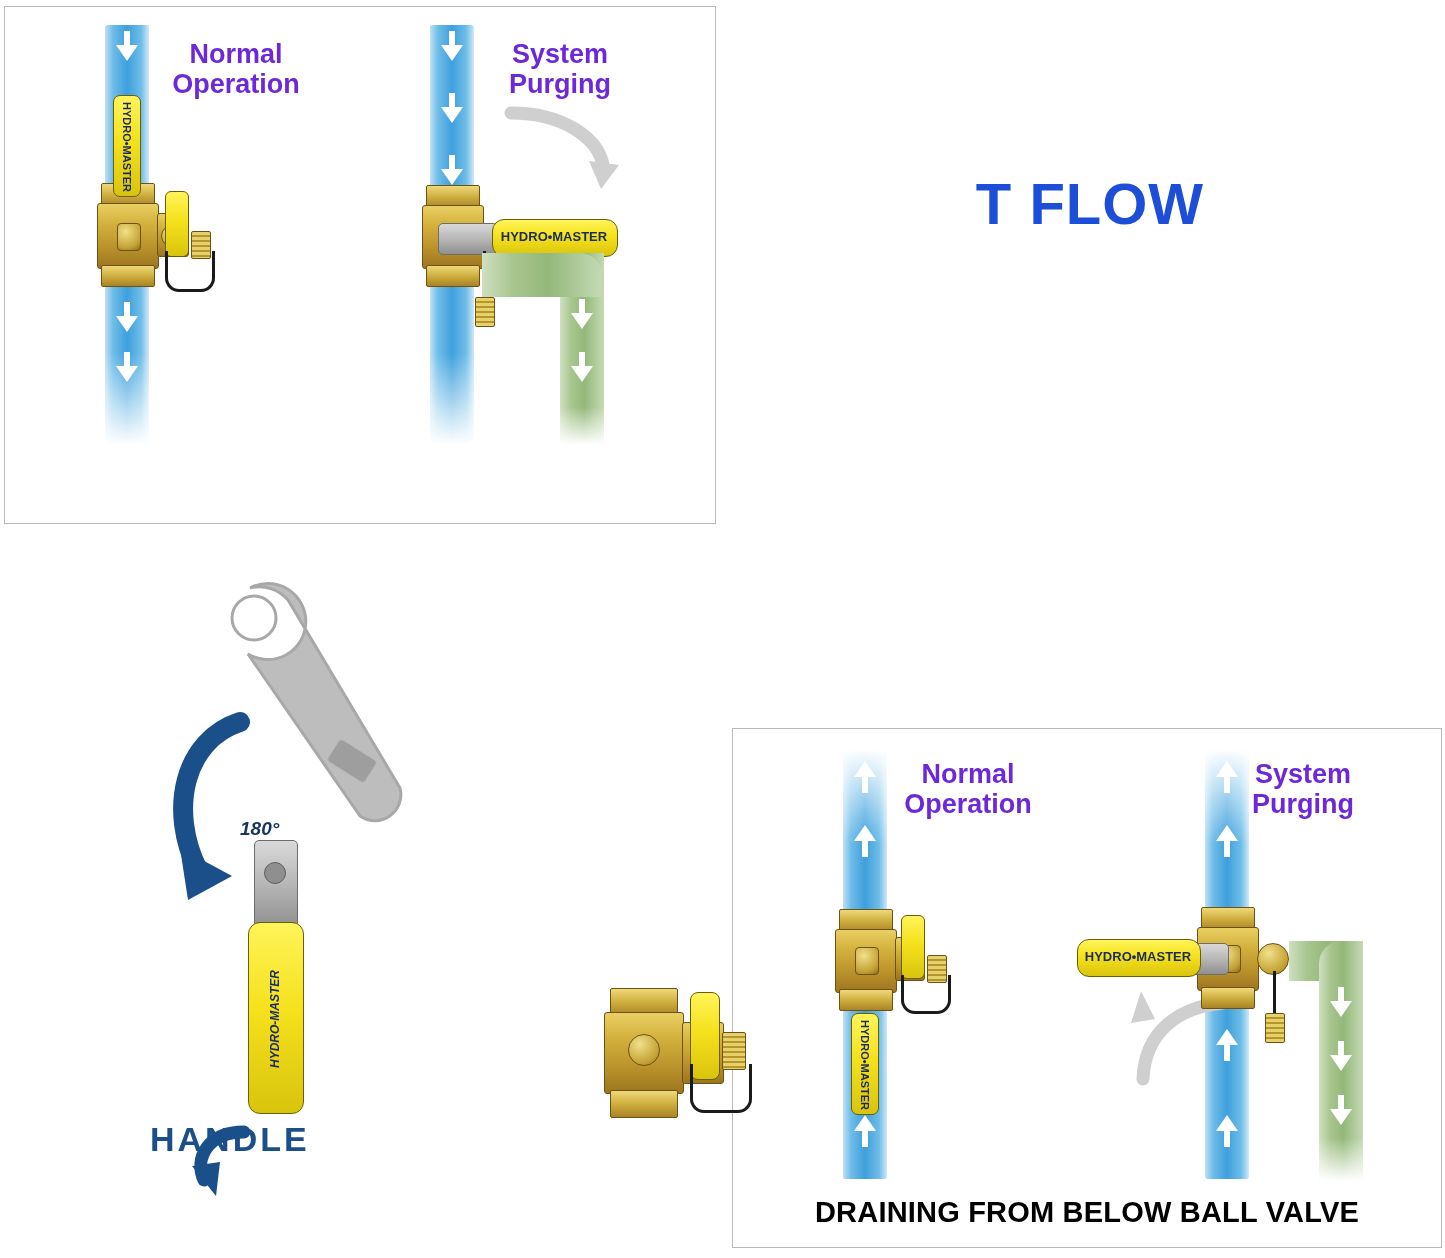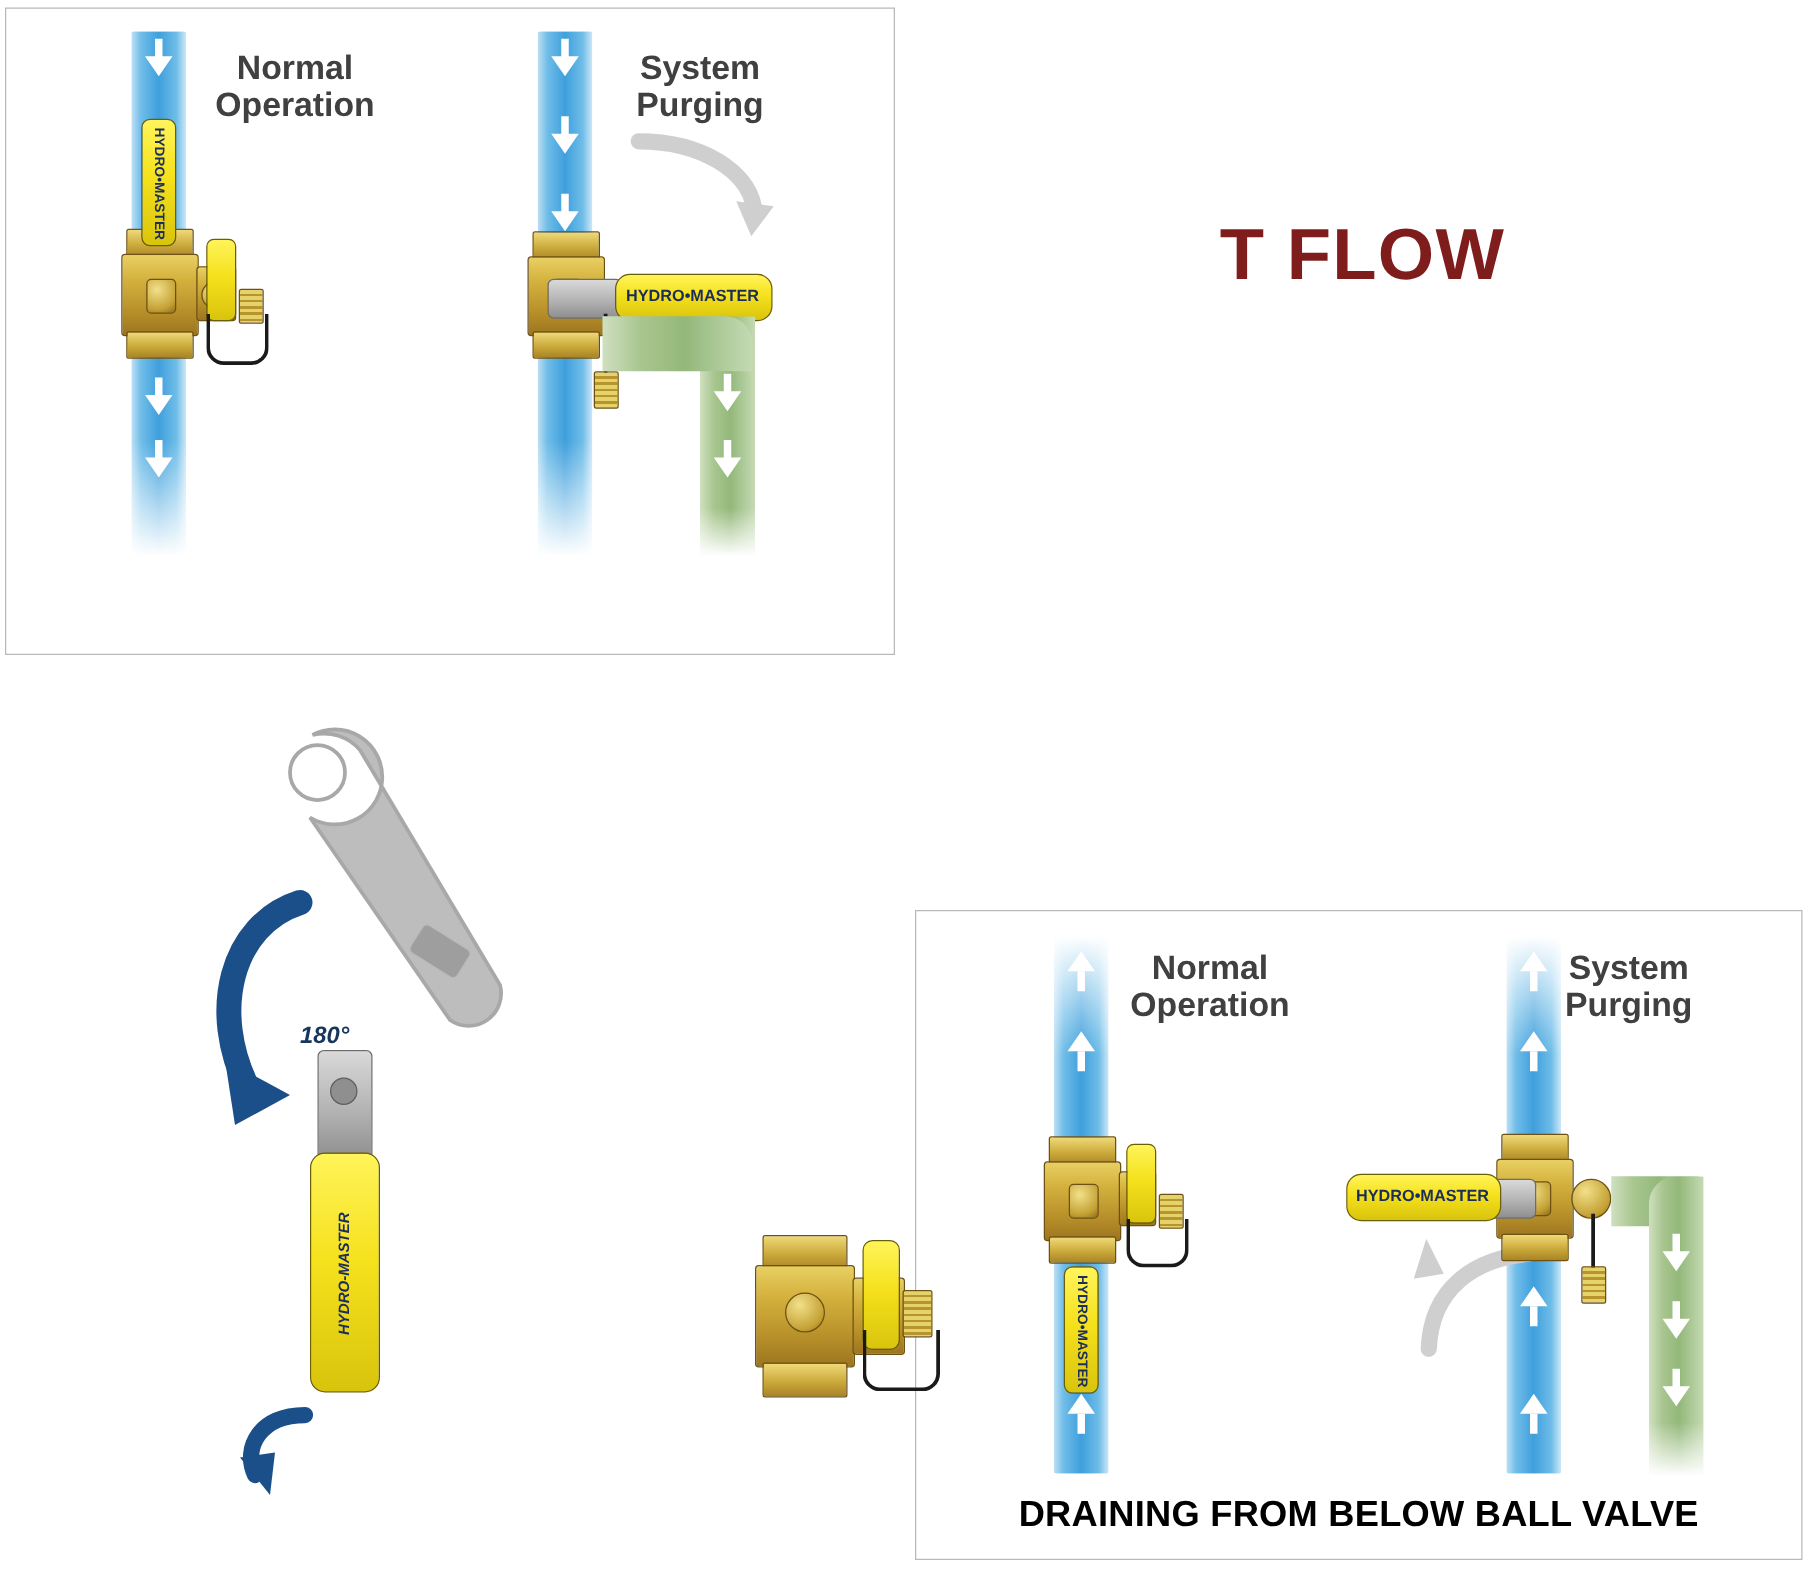--- a/index.html
+++ b/index.html
@@ -21,29 +21,29 @@
 
   .panel-caption{
     position:absolute;left:0;right:0;bottom:18px;
     text-align:center;
     font-size:29px;font-weight:bold;color:#000;
     letter-spacing:.2px;
   }
 
   .lbl{
     position:absolute;
-    font-size:27px;font-weight:bold;color:#404040;
+    font-size:27px;font-weight:bold;color:#6d28d9;
     line-height:1.12;
     text-align:center;
   }
 
   
   #title{
     position:absolute;left:740px;top:170px;width:700px;
-    text-align:center;color:#7f1d1d;
+    text-align:center;color:#1d4ed8;
     font-weight:bold;
   }
   #title .l1{font-size:58px;letter-spacing:1px;}
   #title .l2{font-size:58px;letter-spacing:.5px;margin-top:10px;}
 
   
   .pipe-v{
     position:absolute;
     background:linear-gradient(90deg,#bfe0f5 0%,#6fbde8 18%,#3f9fdc 50%,#6fbde8 82%,#cfe8f8 100%);
     border-radius:2px;
@@ -332,13 +332,14 @@
     <div class="drain-cap" style="left:362px;top:262px;width:22px;height:36px;"></div>
     <div class="hose" style="left:330px;top:294px;width:56px;height:46px;"></div>
   </div>
 </div>
 
 <svg style="position:absolute;left:186px;top:1118px;" width="74" height="88" viewBox="0 0 74 88">
   <path d="M58,14 C22,14 8,40 18,62" stroke="#1b4f8a" stroke-width="13" fill="none" stroke-linecap="round"></path>
   <polygon points="6,48 30,78 34,44" fill="#1b4f8a"></polygon>
 </svg>
 <div id="rev-caption">
+  <div class="r2">HANDLE</div>
 </div>
 
 </body></html>

